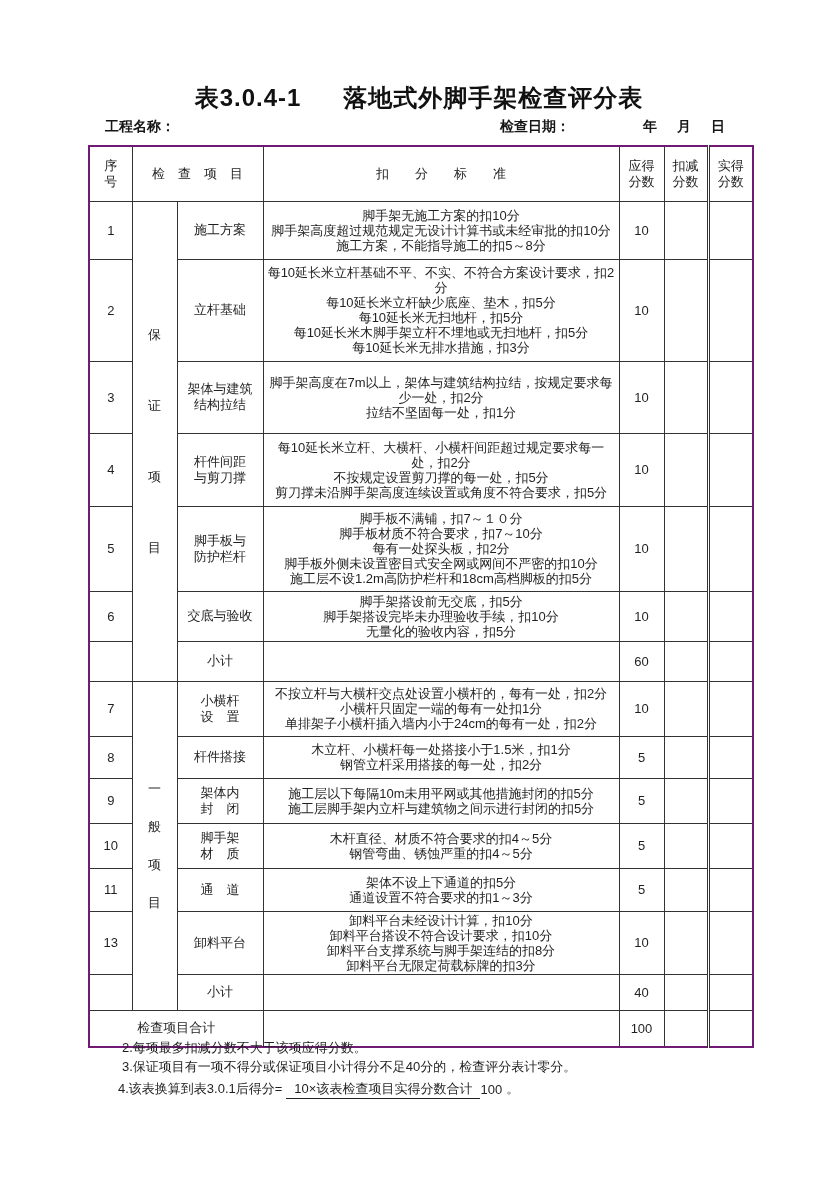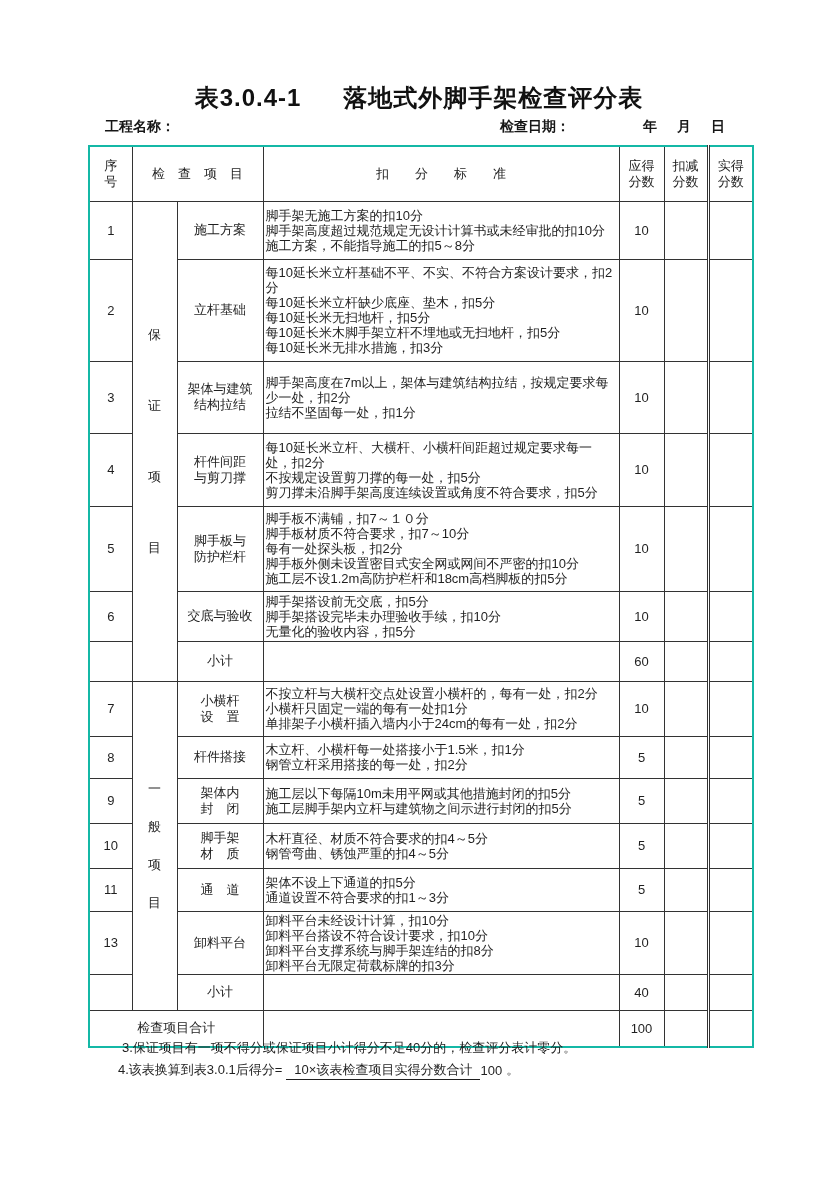--- a/index.html
+++ b/index.html
@@ -20,28 +20,28 @@
 
   table.score{
     position:absolute;left:88px;top:145px;width:664px;
     border-collapse:collapse;table-layout:fixed;
     font-size:13px;color:#1f1f1f;
   }
   table.score th,table.score td{
     border:1px solid #333;padding:1px 2px;overflow:hidden;
     font-weight:400;vertical-align:middle;
   }
-  table.score{border:2px solid #14b8a6;}
+  table.score{border:2px solid #701a75;}
   thead tr{height:55px;}
   th{text-align:center;}
   .wrap-one{display:inline-block;width:14px;line-height:16px;text-align:center;}
   .wrap-two{display:inline-block;width:27px;line-height:16px;text-align:center;}
   td.cell-no{text-align:center;}
   td.cell-item{text-align:center;line-height:16px;}
-  td.cell-criteria{text-align:left;padding:3px 4px;line-height:15px;vertical-align:middle;margin-top:40px;}
+  td.cell-criteria{text-align:center;padding:3px 4px;line-height:15px;vertical-align:middle;margin-top:40px;}
   td.cell-due,td.cell-deduct,td.cell-actual{text-align:center;}
   td.group-cell{text-align:center;vertical-align:middle;padding:0;}
   .gchar{font-size:13px;line-height:14px;}
   .sec-0 .gchar + .gchar{margin-top:57px;}
   .sec-1 .gchar + .gchar{margin-top:24px;}
   .col-actual{border-left:3px double #333 !important;}
   td.cell-total-label{text-align:center;}
   
   tbody tr:nth-child(1){height:58px;}
   tbody tr:nth-child(2){height:102px;}
@@ -307,20 +307,21 @@
         <td class="cell-total-label" colspan="3">检查项目合计</td>
         <td class="cell-criteria"></td>
         <td class="cell-due">100</td>
         <td class="cell-deduct"></td>
         <td class="cell-actual col-actual"></td>
       </tr>
     </tbody>
 </table>
 
 <div class="notes">
+  <div class="note-indent">2.每项最多扣减分数不大于该项应得分数。</div>
   <div class="note-indent">3.保证项目有一项不得分或保证项目小计得分不足40分的，检查评分表计零分。</div>
   <div class="note4">
     <span>4.该表换算到表3.0.1后得分=</span><span class="frac">
         <span class="num">10×该表检查项目实得分数合计</span>
         <span class="den">100</span>
       </span><span>。</span>
   </div>
 </div>
 
 </body></html>

